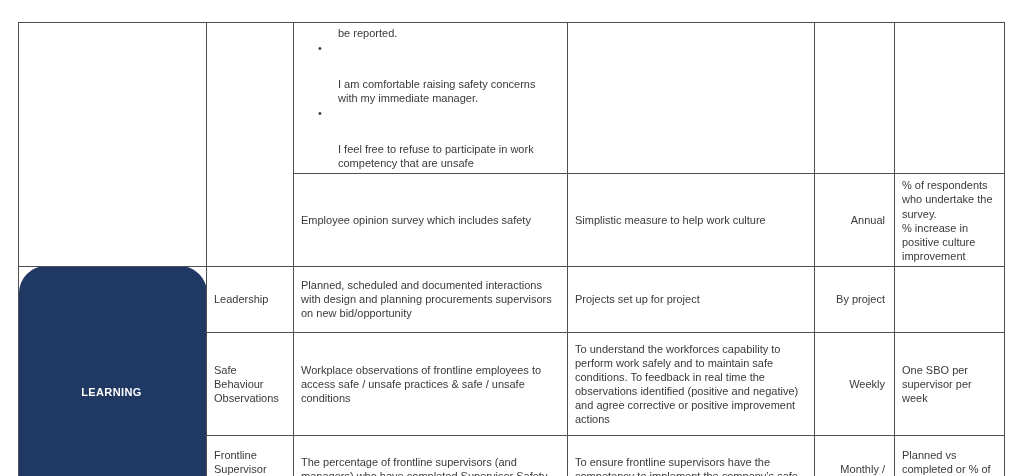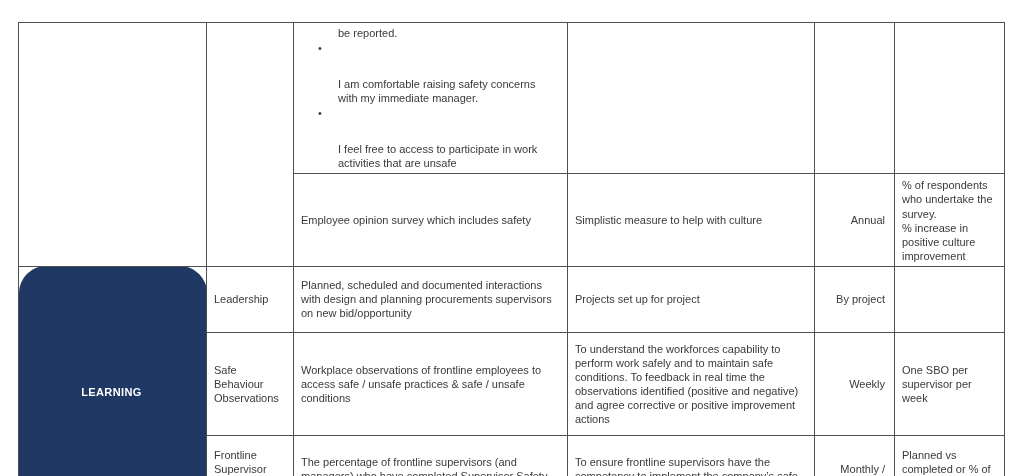--- a/index.html
+++ b/index.html
@@ -86,31 +86,31 @@
       <td class="cat" rowspan="2"></td>
       <td class="topic" rowspan="2"></td>
       <td class="carryover">
         <div class="lead-line">be reported.</div>
         <div class="bullet-item">
           <span class="bullet-marker">•</span>
           <span class="bullet-text">I am comfortable raising safety concerns with my immediate manager.</span>
         </div>
         <div class="bullet-item">
           <span class="bullet-marker">•</span>
-          <span class="bullet-text">I feel free to access to participate in work activities that are unsafe</span>
+          <span class="bullet-text">I feel free to refuse to participate in work competency that are unsafe</span>
         </div>
       </td>
       <td></td>
       <td class="freq"></td>
       <td class="metric"></td>
     </tr>
 
     <tr class="r2">
       <td>Employee opinion survey which includes safety</td>
-      <td>Simplistic measure to help with culture</td>
+      <td>Simplistic measure to help work culture</td>
       <td class="freq">Annual</td>
       <td class="metric top">% of respondents who undertake the survey.
 % increase in positive culture improvement</td>
     </tr>
 
     <tr class="r3">
       <td class="cat section-cell" rowspan="3" style="background: rgb(31, 56, 100); color: rgb(255, 255, 255);">
         <span>LEARNING</span>
       </td>
       <td class="topic">Leadership</td>

